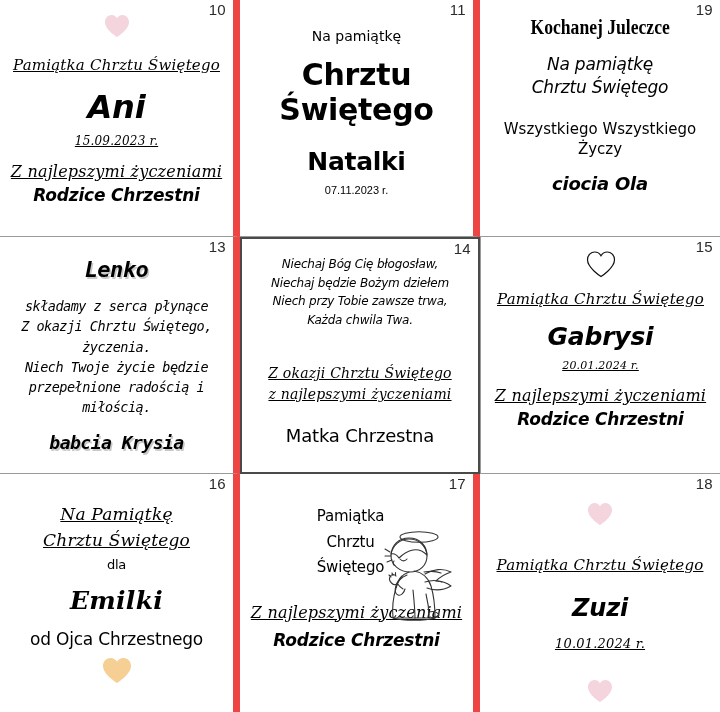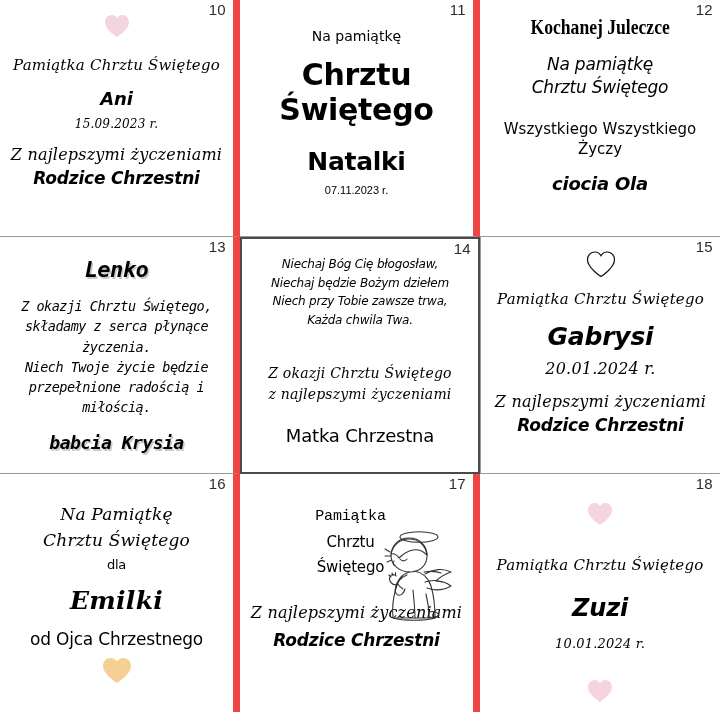--- a/index.html
+++ b/index.html
@@ -65,20 +65,21 @@
     justify-content: center;
     text-align: center;
   }
 
   
   .script {               
     font-family: "DejaVu Serif", serif;
     font-style: italic;
     font-weight: 400;
     letter-spacing: 0.2px;
+    text-decoration: underline;
   }
   .script-bold {
     font-family: "DejaVu Serif", serif;
     font-style: italic;
     font-weight: 700;
     letter-spacing: 0.3px;
   }
   .brush {                
     font-family: "DejaVu Sans", sans-serif;
     font-weight: 700;
@@ -145,21 +146,21 @@
     <div style="height:8px"></div>
     <span class="heart">
       <svg width="26" height="24" viewBox="0 0 26 24">
           <path d="M13 23 C13 23 1 15.5 1 8.2 C1 3.8 4.2 1 7.6 1 C10.2 1 12.1 2.5 13 4.2 C13.9 2.5 15.8 1 18.4 1 C21.8 1 25 3.8 25 8.2 C25 15.5 13 23 13 23 Z" fill="#f4d4dd"></path>
         </svg>
     </span>
     <div class="gap-m"></div>
     <div class="lines">
       <div class="script" style="font-size:15px">Pamiątka Chrztu Świętego</div>
       <div class="gap-m"></div>
-      <div class="brush" style="font-size:18px">Ani</div>
+      <div class="brush" style="font-size:32px">Ani</div>
       <div class="gap-s"></div>
       <div class="script" style="font-size:12px">15.09.2023 r.</div>
       <div class="gap-m"></div>
       <div class="script" style="font-size:16px">Z najlepszymi życzeniami</div>
       <div class="gap-xs"></div>
       <div class="brush" style="font-size:17px">Rodzice Chrzestni</div>
     </div>
   </div>
 
   <div class="cell b-right b-bottom">
@@ -171,43 +172,43 @@
       <div class="brush-up" style="font-size:30px;line-height:1.15">Chrztu</div>
       <div class="brush-up" style="font-size:30px;line-height:1.15">Świętego</div>
       <div class="gap-l"></div>
       <div class="brush-up" style="font-size:25px">Natalki</div>
       <div class="gap-s"></div>
       <div class="sans" style="font-size:11px">07.11.2023 r.</div>
     </div>
   </div>
 
   <div class="cell b-bottom">
-    <div class="cell-number">12</div>
+    <div class="cell-number">19</div>
     <div style="height:10px"></div>
     <div class="lines">
       <div class="cond-bold" style="font-size:20px">Kochanej Juleczce</div>
       <div class="gap-m"></div>
       <div class="hand" style="font-size:17px;line-height:1.35">Na pamiątkę</div>
       <div class="hand" style="font-size:17px;line-height:1.35">Chrztu Świętego</div>
       <div class="gap-l"></div>
       <div class="sans-light" style="font-size:15px;line-height:1.35">Wszystkiego Wszystkiego</div>
       <div class="sans-light" style="font-size:15px;line-height:1.35">Życzy</div>
       <div class="gap-m"></div>
       <div class="brush" style="font-size:18px">ciocia Ola</div>
     </div>
   </div>
 
   <div class="cell b-right b-bottom">
     <div class="cell-number">13</div>
     <div style="height:14px"></div>
     <div class="lines">
       <div class="mono-ital shadowed" style="font-size:22px">Lenko</div>
       <div class="gap-m"></div>
+      <div class="mono-ital" style="font-size:13.5px;line-height:1.5;font-weight:400">składamy z serca płynące</div>
       <div class="mono-ital" style="font-size:13.5px;line-height:1.5;font-weight:400">Z okazji Chrztu Świętego,</div>
-      <div class="mono-ital" style="font-size:13.5px;line-height:1.5;font-weight:400">składamy z serca płynące</div>
       <div class="mono-ital" style="font-size:13.5px;line-height:1.5;font-weight:400">życzenia.</div>
       <div class="mono-ital" style="font-size:13.5px;line-height:1.5;font-weight:400">Niech Twoje życie będzie</div>
       <div class="mono-ital" style="font-size:13.5px;line-height:1.5;font-weight:400">przepełnione radością i</div>
       <div class="mono-ital" style="font-size:13.5px;line-height:1.5;font-weight:400">miłością.</div>
       <div class="gap-m"></div>
       <div class="mono-ital shadowed" style="font-size:18px">babcia Krysia</div>
     </div>
   </div>
 
   <div class="cell framed">
@@ -234,21 +235,21 @@
       <svg width="30" height="27" viewBox="0 0 30 27">
           <path d="M15 25.5 C15 25.5 1.5 17 1.5 8.8 C1.5 4 5 1 8.7 1 C11.6 1 13.9 2.8 15 4.8 C16.1 2.8 18.4 1 21.3 1 C25 1 28.5 4 28.5 8.8 C28.5 17 15 25.5 15 25.5 Z" fill="none" stroke="#111111" stroke-width="1.2"></path>
         </svg>
     </span>
     <div class="gap-s"></div>
     <div class="lines">
       <div class="script" style="font-size:15px">Pamiątka Chrztu Świętego</div>
       <div class="gap-m"></div>
       <div class="brush" style="font-size:25px">Gabrysi</div>
       <div class="gap-s"></div>
-      <div class="script" style="font-size:16px">20.01.2024 r.</div>
+      <div class="script" style="font-size:11px">20.01.2024 r.</div>
       <div class="gap-m"></div>
       <div class="script" style="font-size:16px">Z najlepszymi życzeniami</div>
       <div class="gap-xs"></div>
       <div class="brush" style="font-size:17px">Rodzice Chrzestni</div>
     </div>
   </div>
 
   <div class="cell b-right">
     <div class="cell-number">16</div>
     <div style="height:22px"></div>
@@ -307,21 +308,21 @@
 
           <path d="M44 62 C45 72 46 82 46 90"></path>
           <path d="M57 66 C59 74 60 82 60 89"></path>
 
           <path d="M60 84 C64 83 68 84 70 87 C68 89 64 90 61 89"></path>
         </g>
       </svg>
     </div>
 
     <div style="width:100%;display:flex;flex-direction:column;align-items:flex-start;padding-left:22px;margin-top:16px;">
-      <div class="hand" style="font-size:15px;line-height:1.7;font-style:normal;align-self:center;margin-left:-34px;font-family:Liberation Mono, monospace;">Pamiątka</div>
+      <div class="hand" style="font-size:15px;line-height:1.7;font-style:normal;align-self:center;margin-left:-34px;">Pamiątka</div>
       <div class="hand" style="font-size:15px;line-height:1.7;font-style:normal;align-self:center;margin-left:-34px;">Chrztu</div>
       <div class="hand" style="font-size:15px;line-height:1.7;font-style:normal;align-self:center;margin-left:-34px;">Świętego</div>
     </div>
 
     <div class="lines" style="margin-top:22px">
       <div class="script" style="font-size:16px">Z najlepszymi życzeniami</div>
       <div class="gap-s"></div>
       <div class="brush" style="font-size:17px">Rodzice Chrzestni</div>
     </div>
   </div>

